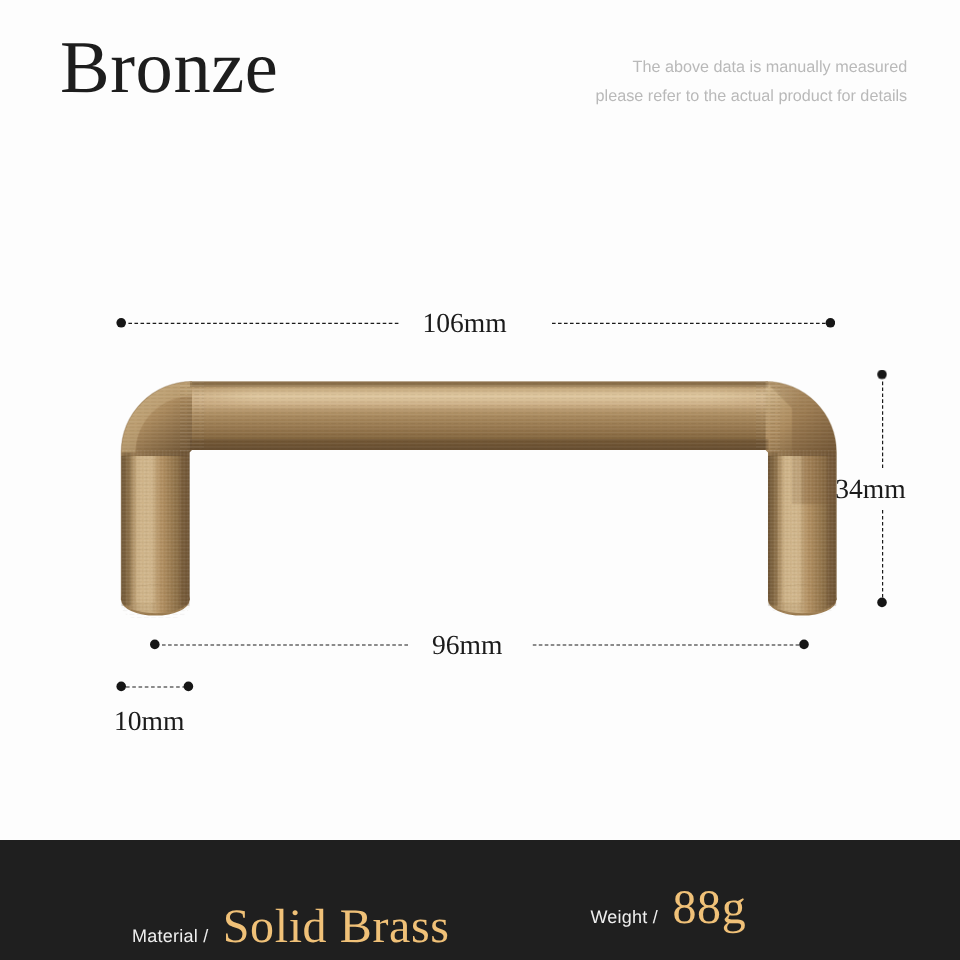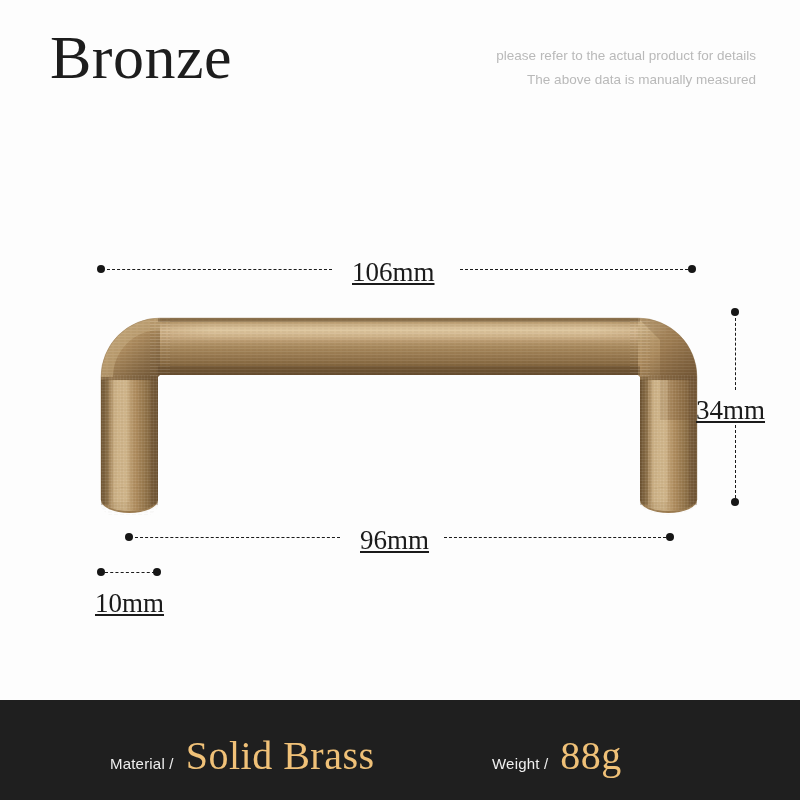--- a/index.html
+++ b/index.html
@@ -34,23 +34,22 @@
     position:absolute;top:0;height:0;
     border-top:1.6px dashed #1b1b1b;
   }
   .dot{
     position:absolute;width:8px;height:8px;border-radius:50%;
     background:#161616;
   }
   .dim-label{
     position:absolute;
     font-family:"Liberation Serif", serif;
-    font-size:27px;color:#1b1b1b;
+    font-size:23px;color:#1b1b1b;
     white-space:nowrap;
-    text-decoration:underline;
   }
   .dim-v-line{
     position:absolute;width:0;
     border-left:1.6px dashed #1b1b1b;
   }
 
   
   .footer{
     position:absolute;left:0;top:700px;width:800px;height:100px;
     background:#1f1f1f;
@@ -70,22 +69,22 @@
   .spec-weight  .spec-val{font-size:40px;}
 </style>
 </head>
 <body>
 
 <div id="stage">
 
   <div class="title">Bronze</div>
 
   <div class="note">
+    <div>The above data is manually measured</div>
     <div>please refer to the actual product for details</div>
-    <div>The above data is manually measured</div>
   </div>
 
   <div class="handle-wrap">
     <svg width="800" height="700" viewBox="0 0 800 700">
       <defs>
 
         <linearGradient id="barGrad" x1="0" y1="0" x2="0" y2="1">
           <stop offset="0.00" stop-color="#8a6c45"></stop>
           <stop offset="0.07" stop-color="#b39468"></stop>
           <stop offset="0.20" stop-color="#cdb086"></stop>
@@ -239,21 +238,21 @@
 
   <div>
     <div class="dot" style="left:731px;top:308px;"></div>
     <div class="dim-v-line" style="left:735px;top:318px;height:72px;"></div>
     <div class="dim-label" style="left:696px;top:395px;">34mm</div>
     <div class="dim-v-line" style="left:735px;top:425px;height:73px;"></div>
     <div class="dot" style="left:731px;top:498px;"></div>
   </div>
 
   <div class="footer">
-    <div class="spec spec-material" style="left:110px;top:32px;">
+    <div class="spec spec-material" style="left:110px;top:48px;">
       <span class="spec-key">Material /</span>
       <span class="spec-val">Solid Brass</span>
     </div>
     <div class="spec spec-weight" style="left:492px;top:32px;">
       <span class="spec-key">Weight /</span>
       <span class="spec-val">88g</span>
     </div>
   </div>
 
 </div>

